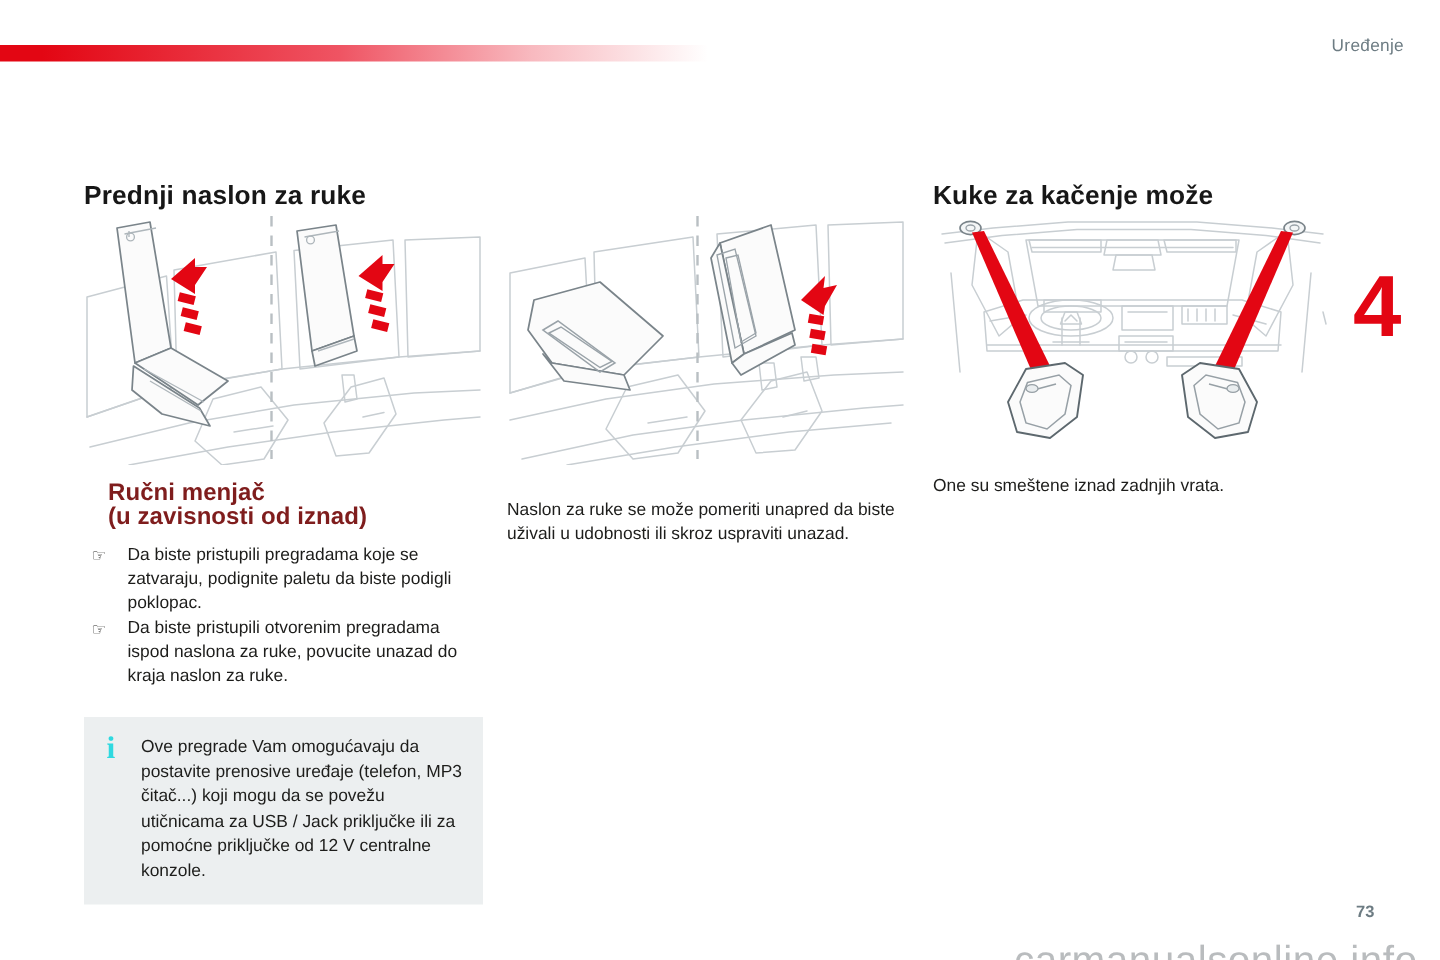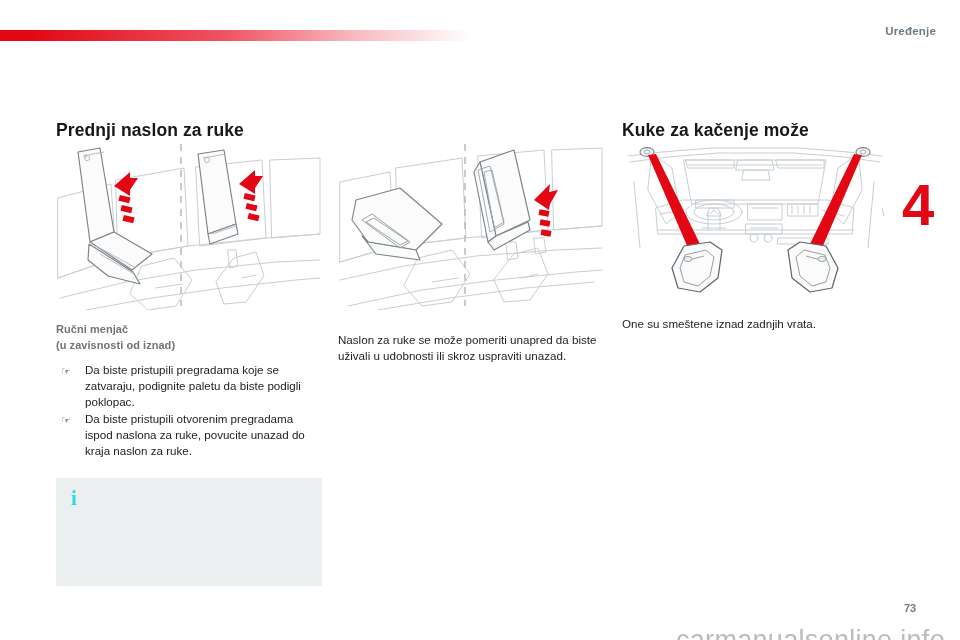--- a/index.html
+++ b/index.html
@@ -14,41 +14,40 @@
   
   .hdr-bar {
     position: absolute; left: 0; top: 30px;
     width: 472px; height: 11px;
     background: linear-gradient(to right, #e30613 0%, #e30613 6%, #ef5463 48%, #f8b9bf 75%, #ffffff 100%);
   }
   .hdr-title {
     position: absolute; right: 24px; top: 25px;
     font-size: 11.5px; color: #6d7c83; letter-spacing: .2px;
     font-family: "Liberation Sans", sans-serif;
-    font-weight: bold;
   }
 
   
   .chapter-num {
     position: absolute; left: 902px; top: 176px;
     font-size: 58px; font-weight: bold; color: #e30613;
     line-height: 1; letter-spacing: -1px;
   }
   .col-1 { left: 56px;  width: 266px; }
   .col-3 { left: 622px; width: 266px; }
 
   h1.sec-title {
     position: absolute; top: 120px;
     font-size: 17.5px; font-weight: bold; color: #171717;
     letter-spacing: .1px; white-space: nowrap;
   }
 
   h2.sub-title {
-    font-size: 11px; font-weight: bold; color: #737373;
-    line-height: 16px; letter-spacing: .05px;
+    font-size: 16px; font-weight: bold; color: #7f1d1d;
+    line-height: 16px; letter-spacing: .05px; margin-left: 16px;
   }
 
   p.body, li.body {
     font-size: 11.6px; color: #1d1d1b; line-height: 16px;
   }
 
   
   .illus {
     position: absolute; top: 138px;
     width: 266px; height: 172px;
@@ -187,20 +186,21 @@
       </li>
       <li class="body">
         <span class="bullet-glyph">☞</span>
         <span>Da biste pristupili otvorenim pregradama ispod naslona za ruke, povucite unazad do kraja naslon za ruke.</span>
       </li>
     </ul>
   </div>
 
   <div class="info-box">
     <span class="info-icon">i</span>
+    <p>Ove pregrade Vam omogućavaju da postavite prenosive uređaje (telefon, MP3 čitač...) koji mogu da se povežu utičnicama za USB / Jack priključke ili za pomoćne priključke od 12 V centralne konzole.</p>
   </div>
 
   <div class="illus" style="left:338px;">
     <svg viewBox="0 0 266 172" xmlns="http://www.w3.org/2000/svg">
       <g fill="none" stroke="#c8ced2" stroke-width="1" stroke-linecap="round" stroke-linejoin="round">
         <path d="M2 44 L52 34 L56 108 L2 124 Z"></path>
         <path d="M58 30 L124 20 L128 100 L60 108 Z"></path>
         <path d="M140 18 L206 12 L210 92 L144 100 Z"></path>
         <path d="M214 12 L264 10 L264 88 L216 92 Z"></path>
         <path d="M2 124 L58 108 L128 100 L210 92 L264 88"></path>

